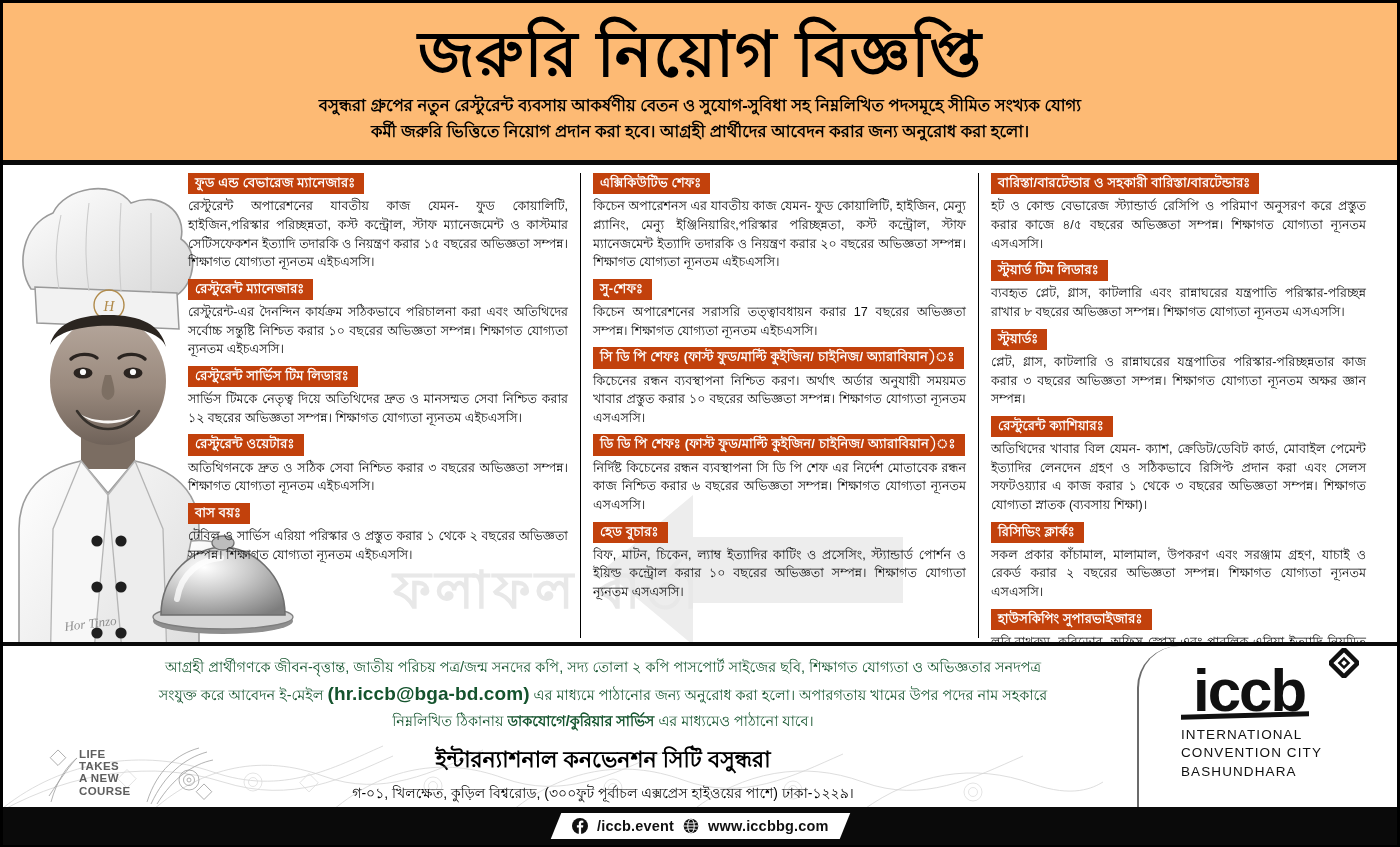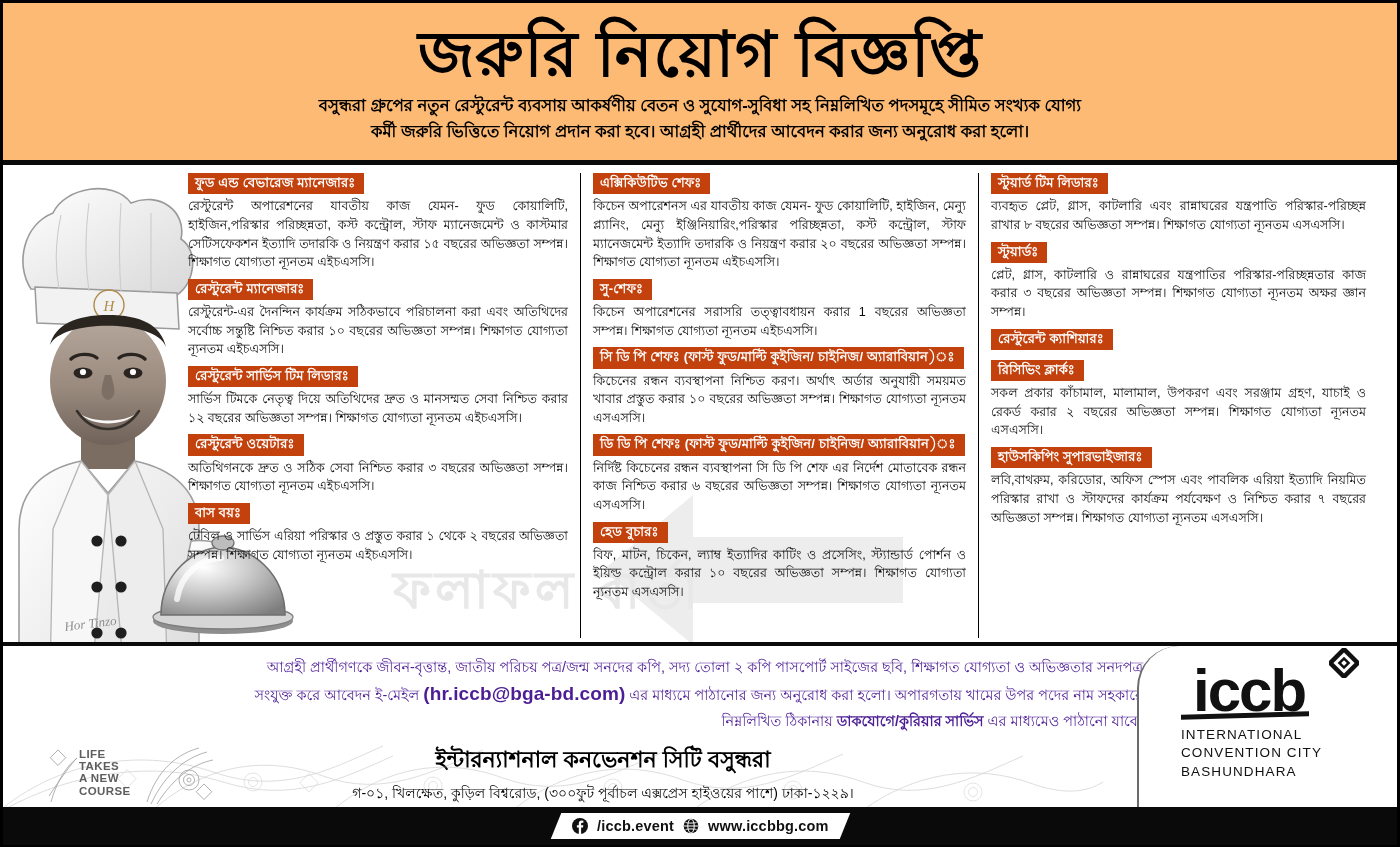--- a/index.html
+++ b/index.html
@@ -128,23 +128,22 @@
     overflow: hidden;
   }
   .contact-block {
     position: absolute; left: 60px; top: 10px;
     width: 1080px;
     text-align: center;
   }
   .contact-line {
     font-size: 14.4px;
     line-height: 1.62;
-    color: #4c1d95;
+    color: #14532d;
     font-weight: 500;
-    text-align: right;
   }
   .email-txt { font-weight: 700; font-size: 19px; letter-spacing: 0.1px; }
   .bold-inline { font-weight: 700; }
   .venue-name {
     font-size: 22px;
     font-weight: 700;
     margin-top: 9px;
     color: #000;
   }
   .venue-addr {
@@ -362,48 +361,53 @@
         </div>
       </div>
 
       <div class="col col-2">
         <div class="job">
           <div class="job-title">এক্সিকিউটিভ শেফঃ</div>
           <div class="job-desc">কিচেন অপারেশনস এর যাবতীয় কাজ যেমন- ফুড কোয়ালিটি, হাইজিন, মেন্যু প্ল্যানিং, মেন্যু ইঞ্জিনিয়ারিং,পরিস্কার পরিচ্ছন্নতা, কস্ট কন্ট্রোল, স্টাফ ম্যানেজমেন্ট ইত্যাদি তদারকি ও নিয়ন্ত্রণ করার ২০ বছরের অভিজ্ঞতা সম্পন্ন। শিক্ষাগত যোগ্যতা ন্যূনতম এইচএসসি।</div>
         </div>
         <div class="job">
           <div class="job-title">সু-শেফঃ</div>
-          <div class="job-desc">কিচেন অপারেশনের সরাসরি তত্ত্বাবধায়ন করার 1 বছরের অভিজ্ঞতা সম্পন্ন। শিক্ষাগত যোগ্যতা ন্যূনতম এইচএসসি।</div>
+          <div class="job-desc">কিচেন অপারেশনের সরাসরি তত্ত্বাবধায়ন করার 17 বছরের অভিজ্ঞতা সম্পন্ন। শিক্ষাগত যোগ্যতা ন্যূনতম এইচএসসি।</div>
         </div>
         <div class="job">
           <div class="job-title">সি ডি পি শেফঃ (ফাস্ট ফুড/মাল্টি কুইজিন/ চাইনিজ/ অ্যারাবিয়ান)ঃ</div>
           <div class="job-desc">কিচেনের রন্ধন ব্যবস্থাপনা নিশ্চিত করণ। অর্থাৎ অর্ডার অনুযায়ী সময়মত খাবার প্রস্তুত করার ১০ বছরের অভিজ্ঞতা সম্পন্ন। শিক্ষাগত যোগ্যতা ন্যূনতম এসএসসি।</div>
         </div>
         <div class="job">
           <div class="job-title">ডি ডি পি শেফঃ (ফাস্ট ফুড/মাল্টি কুইজিন/ চাইনিজ/ অ্যারাবিয়ান)ঃ</div>
           <div class="job-desc">নির্দিষ্ট কিচেনের রন্ধন ব্যবস্থাপনা সি ডি পি শেফ এর নির্দেশ মোতাবেক রন্ধন কাজ নিশ্চিত করার ৬ বছরের অভিজ্ঞতা সম্পন্ন। শিক্ষাগত যোগ্যতা ন্যূনতম এসএসসি।</div>
         </div>
         <div class="job">
           <div class="job-title">হেড বুচারঃ</div>
           <div class="job-desc">বিফ, মাটন, চিকেন, ল্যাম্ব ইত্যাদির কাটিং ও প্রসেসিং, স্ট্যান্ডার্ড পোর্শন ও ইয়িল্ড কন্ট্রোল করার ১০ বছরের অভিজ্ঞতা সম্পন্ন। শিক্ষাগত যোগ্যতা ন্যূনতম এসএসসি।</div>
         </div>
 
       </div>
 
       <div class="col col-3">
         <div class="job">
+          <div class="job-title">বারিস্তা/বারটেন্ডার ও সহকারী বারিস্তা/বারটেন্ডারঃ</div>
+          <div class="job-desc">হট ও কোল্ড বেভারেজ স্ট্যান্ডার্ড রেসিপি ও পরিমাণ অনুসরণ করে প্রস্তুত করার কাজে ৪/৫ বছরের অভিজ্ঞতা সম্পন্ন। শিক্ষাগত যোগ্যতা ন্যূনতম এসএসসি।</div>
+        </div>
+        <div class="job">
           <div class="job-title">স্টুয়ার্ড টিম লিডারঃ</div>
           <div class="job-desc">ব্যবহৃত প্লেট, গ্লাস, কাটলারি এবং রান্নাঘরের যন্ত্রপাতি পরিস্কার-পরিচ্ছন্ন রাখার ৮ বছরের অভিজ্ঞতা সম্পন্ন। শিক্ষাগত যোগ্যতা ন্যূনতম এসএসসি।</div>
         </div>
         <div class="job">
           <div class="job-title">স্টুয়ার্ডঃ</div>
           <div class="job-desc">প্লেট, গ্লাস, কাটলারি ও রান্নাঘরের যন্ত্রপাতির পরিস্কার-পরিচ্ছন্নতার কাজ করার ৩ বছরের অভিজ্ঞতা সম্পন্ন। শিক্ষাগত যোগ্যতা ন্যূনতম অক্ষর জ্ঞান সম্পন্ন।</div>
         </div>
         <div class="job">
           <div class="job-title">রেস্টুরেন্ট ক্যাশিয়ারঃ</div>
+          <div class="job-desc">অতিথিদের খাবার বিল যেমন- ক্যাশ, ক্রেডিট/ডেবিট কার্ড, মোবাইল পেমেন্ট ইত্যাদির লেনদেন গ্রহণ ও সঠিকভাবে রিসিপ্ট প্রদান করা এবং সেলস সফটওয়্যার এ কাজ করার ১ থেকে ৩ বছরের অভিজ্ঞতা সম্পন্ন। শিক্ষাগত যোগ্যতা স্নাতক (ব্যবসায় শিক্ষা)।</div>
         </div>
         <div class="job">
           <div class="job-title">রিসিভিং ক্লার্কঃ</div>
           <div class="job-desc">সকল প্রকার কাঁচামাল, মালামাল, উপকরণ এবং সরঞ্জাম গ্রহণ, যাচাই ও রেকর্ড করার ২ বছরের অভিজ্ঞতা সম্পন্ন। শিক্ষাগত যোগ্যতা ন্যূনতম এসএসসি।</div>
         </div>
         <div class="job">
           <div class="job-title">হাউসকিপিং সুপারভাইজারঃ</div>
           <div class="job-desc">লবি,বাথরুম, করিডোর, অফিস স্পেস এবং পাবলিক এরিয়া ইত্যাদি নিয়মিত পরিস্কার রাখা ও স্টাফদের কার্যক্রম পর্যবেক্ষণ ও নিশ্চিত করার ৭ বছরের অভিজ্ঞতা সম্পন্ন। শিক্ষাগত যোগ্যতা ন্যূনতম এসএসসি।</div>
         </div>
 

